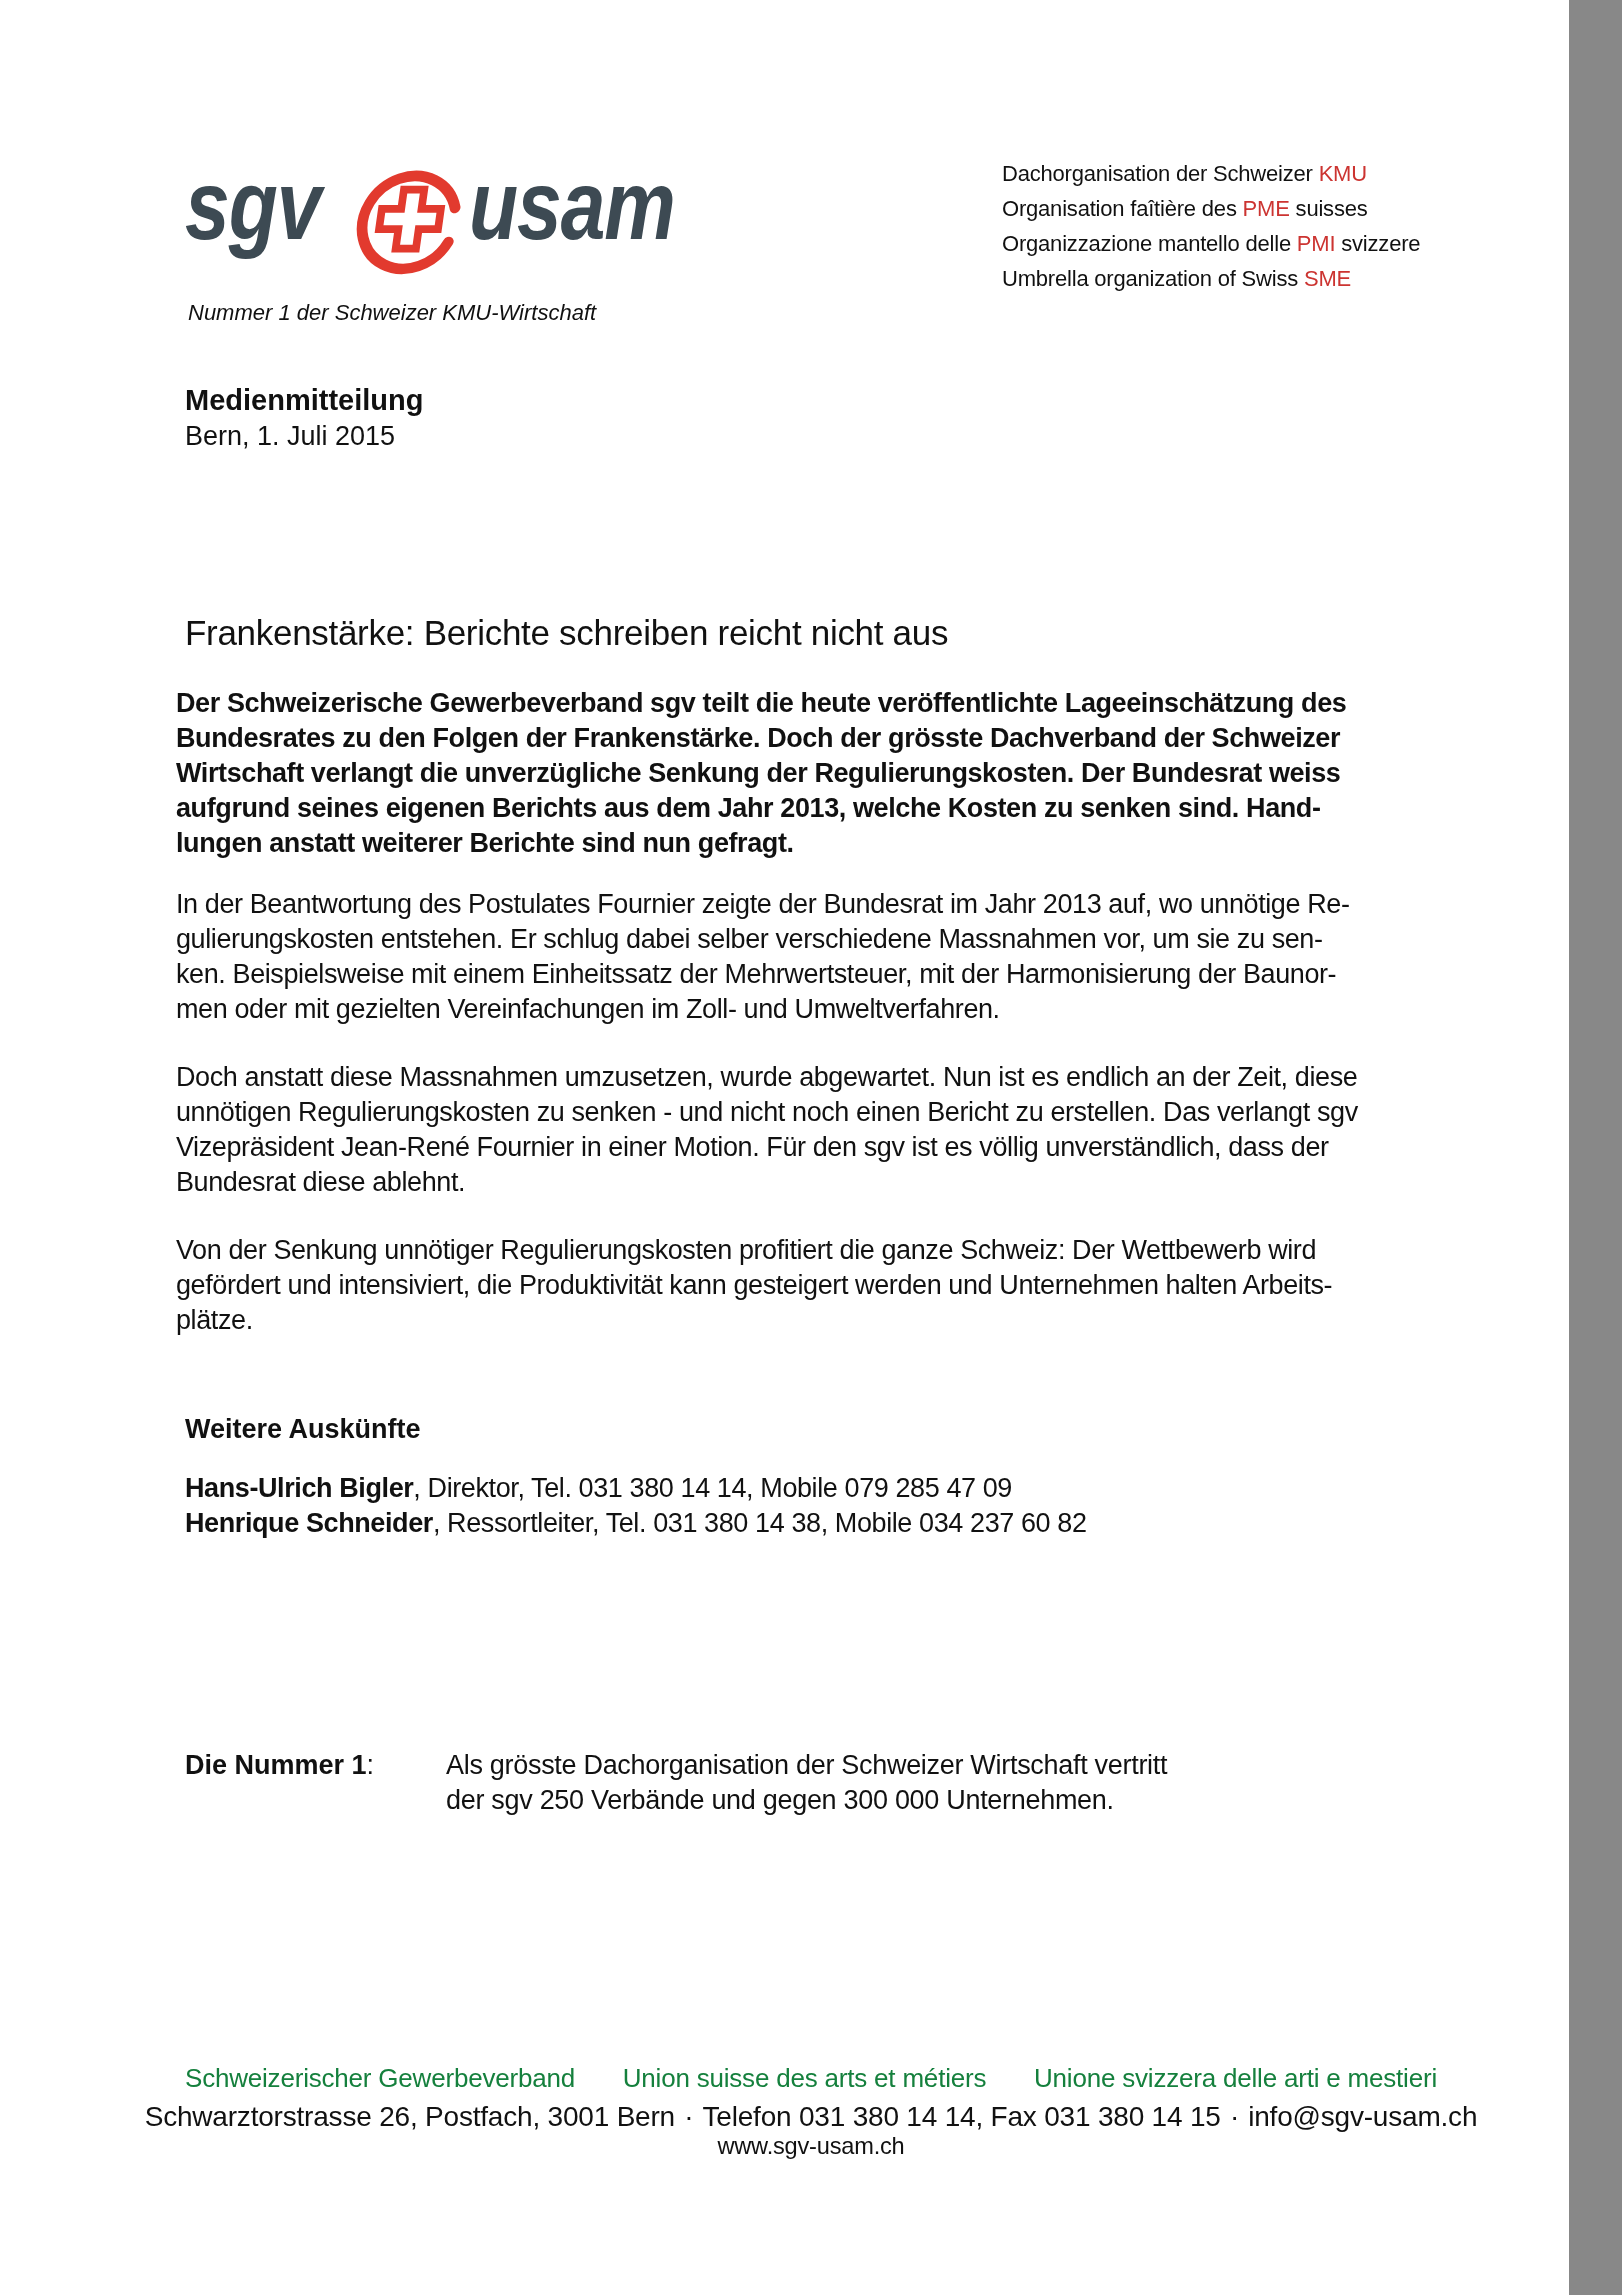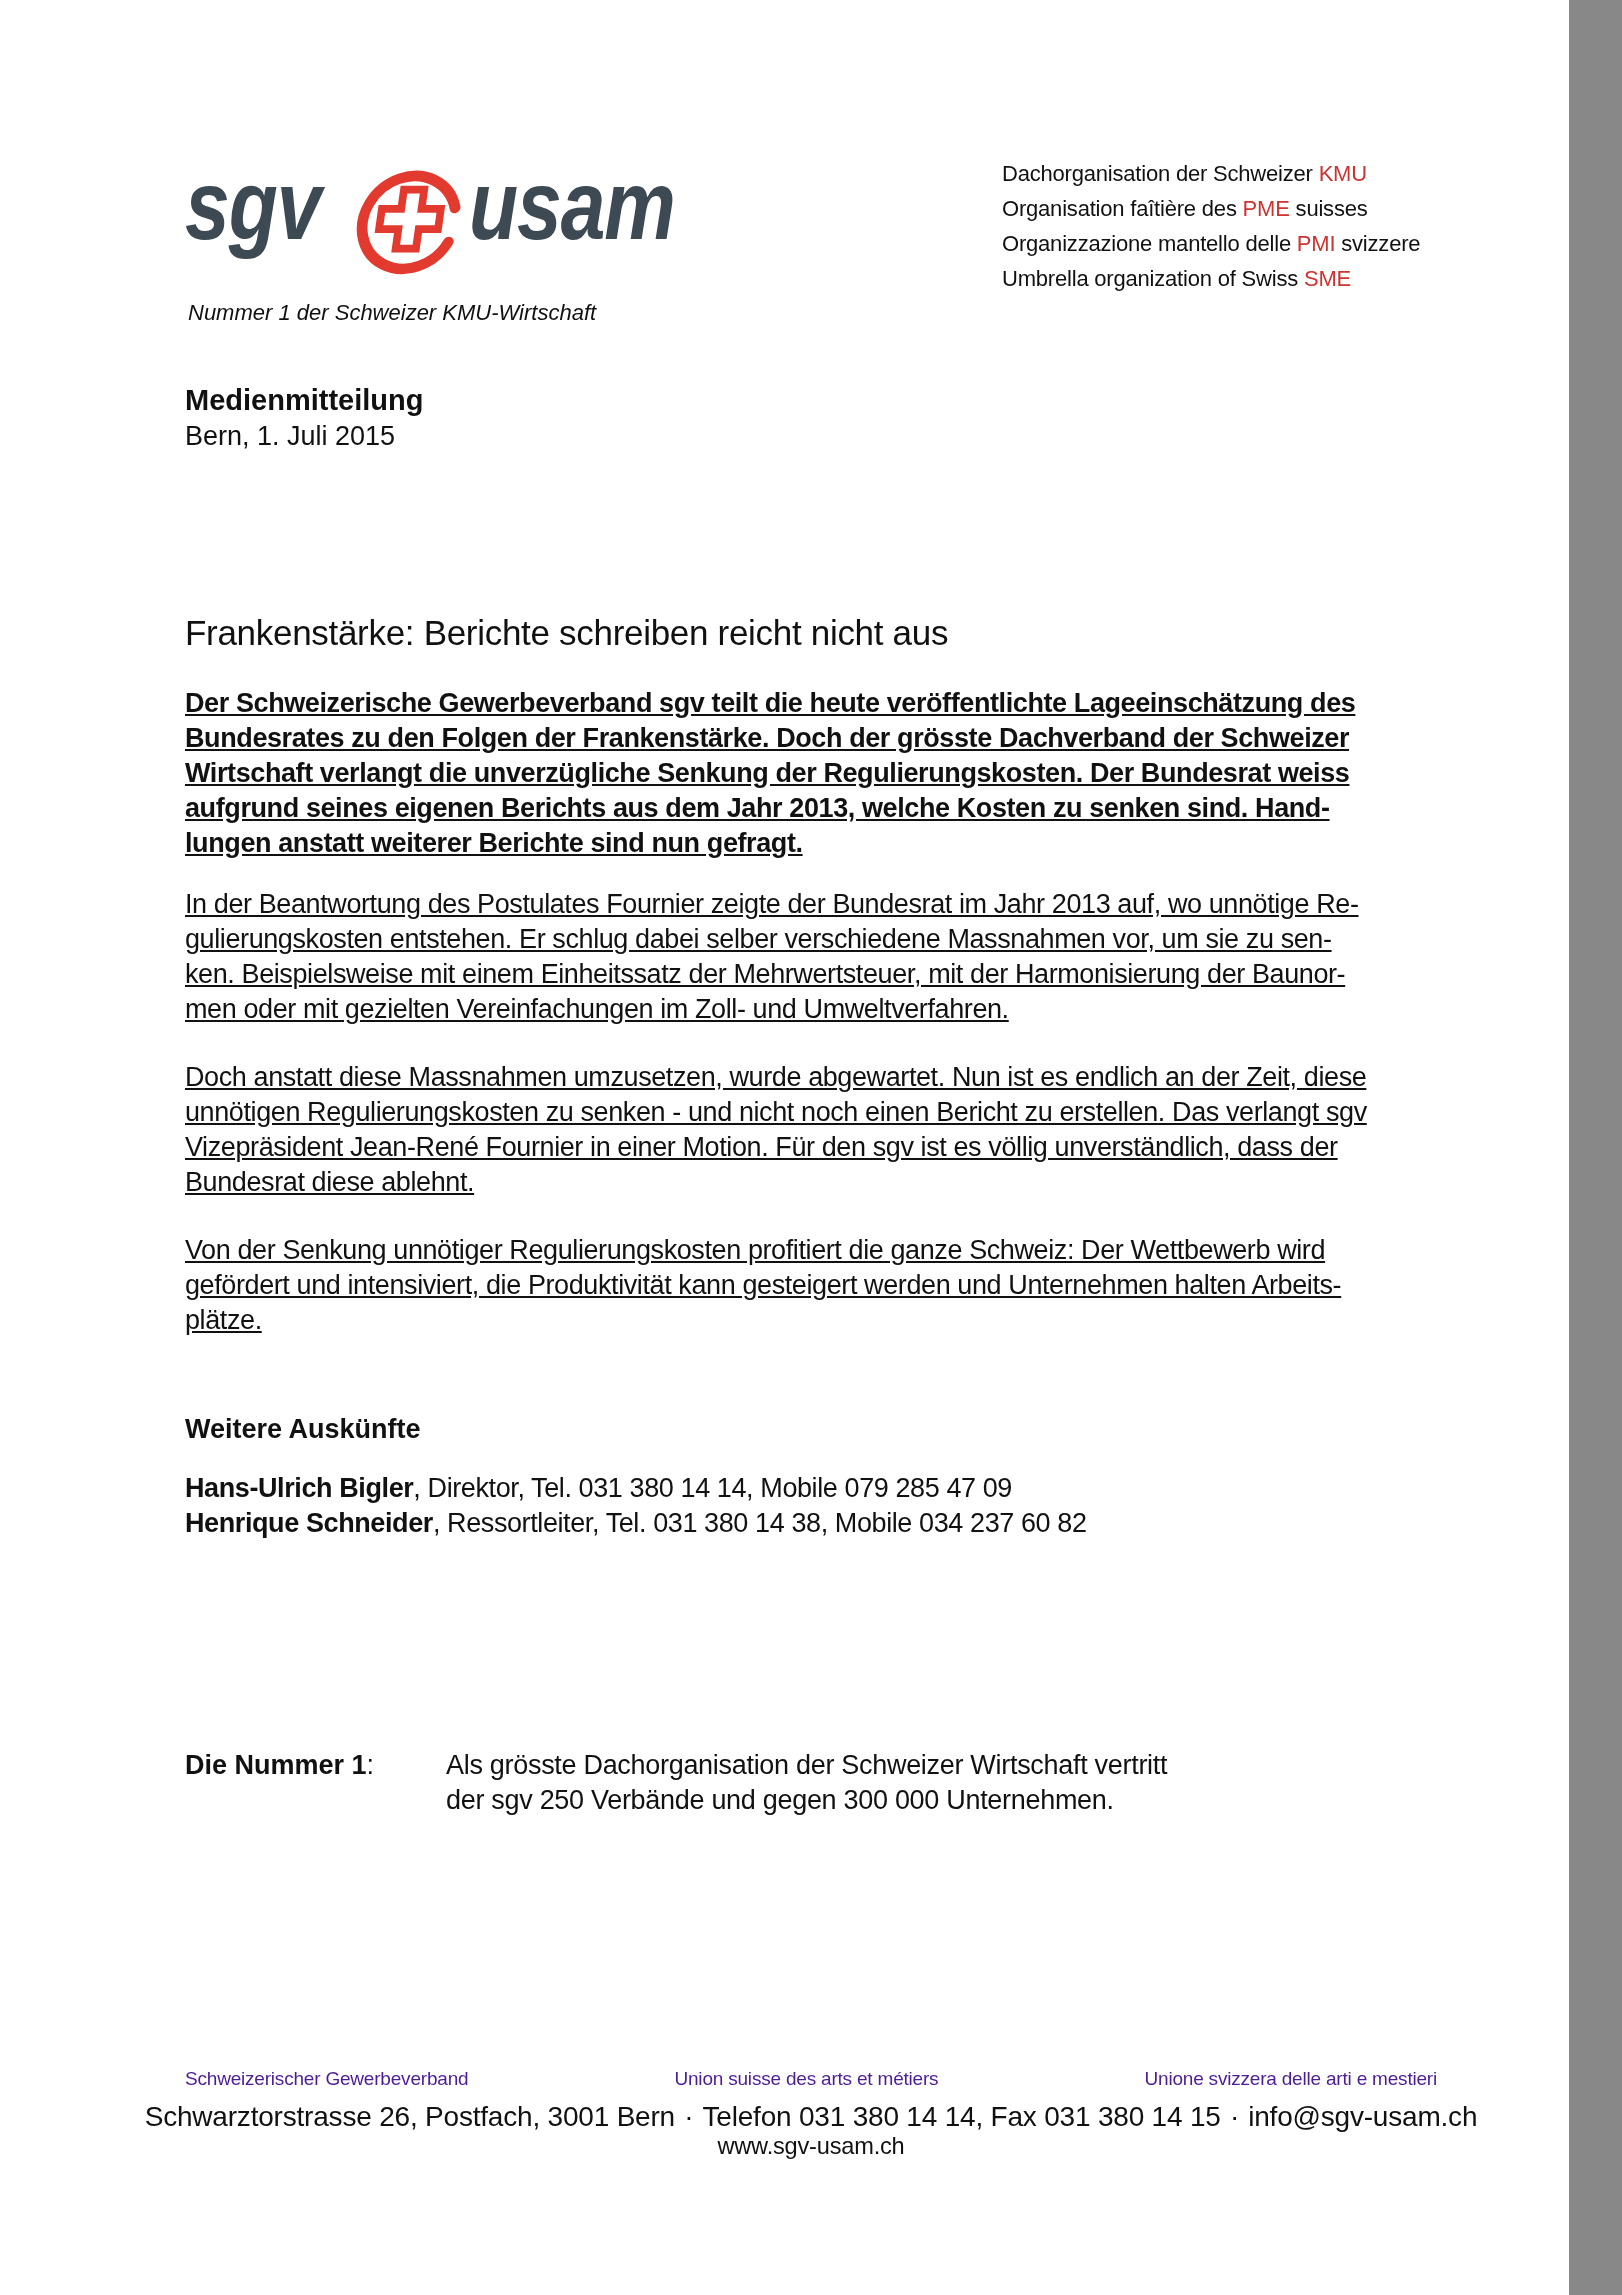--- a/index.html
+++ b/index.html
@@ -32,21 +32,21 @@
   }
   .org-block { left:1002px; top:156px; font-size:22px; line-height:35px; letter-spacing:-0.2px; }
   .org-block .red { color:#cc3431; }
 
   
   .doc-type { left:185px; top:383px; font-size:29px; font-weight:bold; line-height:34px; }
   .dateline { left:185px; top:419px; font-size:27px; line-height:34px; }
 
   
   .headline { left:185px; top:612px; font-size:35px; font-weight:normal; line-height:41px; letter-spacing:-0.3px; }
-  .bodytext { left:185px; width:1263px; font-size:27px; line-height:35px; letter-spacing:-0.4px;text-decoration:underline; }
+  .bodytext { left:176px; width:1263px; font-size:27px; line-height:35px; letter-spacing:-0.4px; }
   .lead { top:686px; font-weight:bold; }
   .p1 { top:887px; }
   .p2 { top:1060px; }
   .p3 { top:1233px; }
 
   
   .contacts-heading { left:185px; top:1412px; font-size:27px; font-weight:bold; line-height:35px; }
   .contact-row { left:185px; font-size:27px; line-height:35px; letter-spacing:-0.4px; }
   .contact-row .name { font-weight:bold; }
   .contact-1 { top:1471px; }
@@ -54,21 +54,21 @@
 
   
   .bp-label { left:185px; top:1748px; font-size:27px; line-height:35px; }
   .bp-label .lbl { font-weight:bold; }
   .bp-text { left:446px; top:1748px; width:851px; font-size:27px; line-height:35px; letter-spacing:-0.3px; }
 
   
   .footer-orgs {
     left:185px; top:2064px; width:1252px;
     display:flex; justify-content:space-between;
-    font-size:19px; line-height:29px; color:#4c1d95; letter-spacing:-0.2px;
+    font-size:26px; line-height:29px; color:#15803d; letter-spacing:-0.2px;
   }
   .footer-address {
     left:0; top:2102px; width:1622px; text-align:center;
     font-size:28px; line-height:29px; letter-spacing:-0.2px;
   }
   .footer-website {
     left:0; top:2132px; width:1622px; text-align:center;
     font-size:23.6px; line-height:29px; letter-spacing:-0.2px;
   }
   .dotsep { padding:0 9.2px; }

